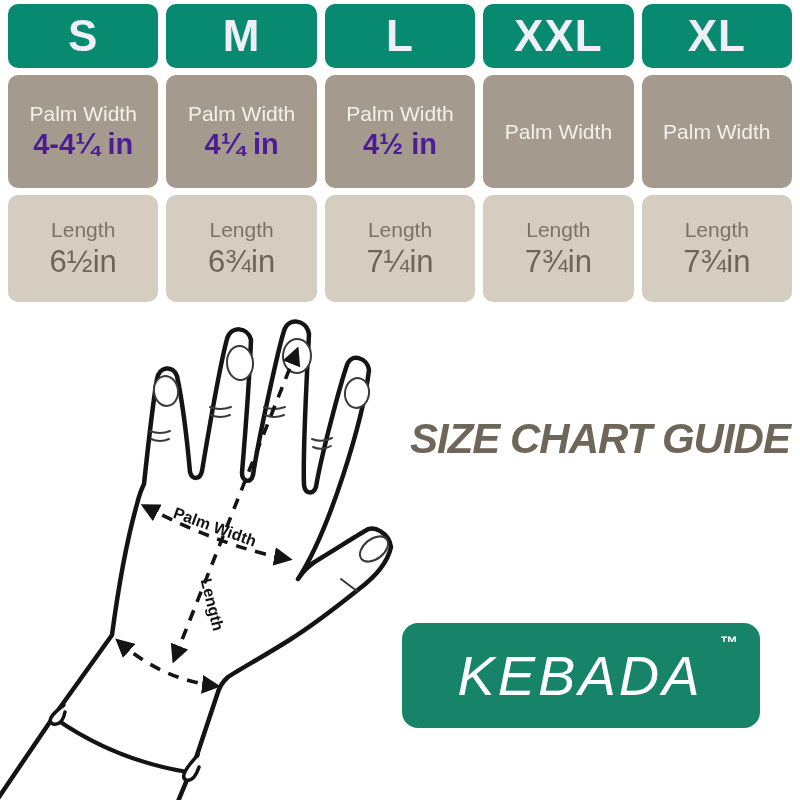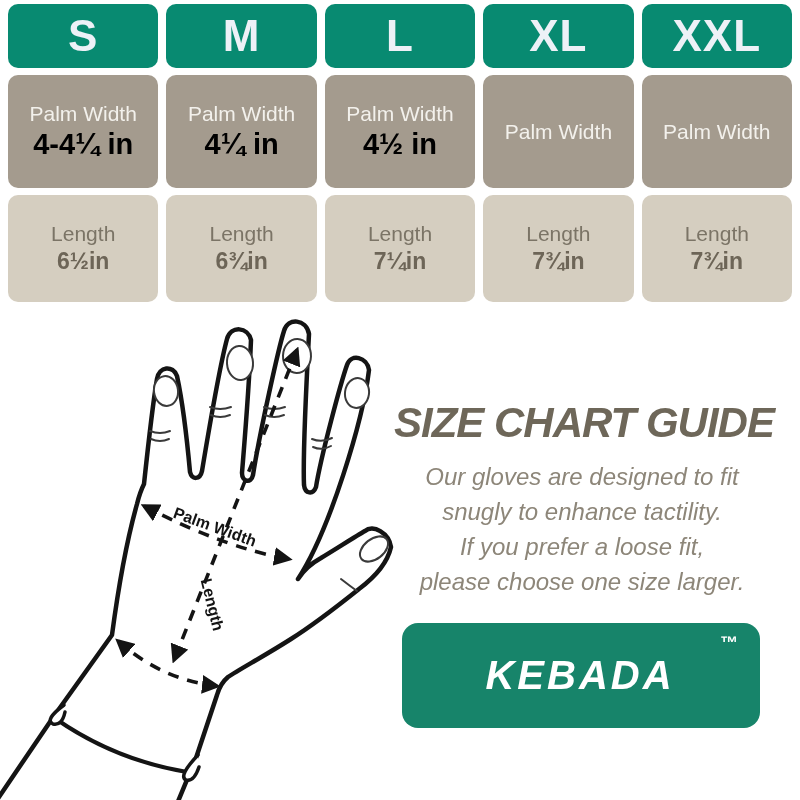--- a/index.html
+++ b/index.html
@@ -20,72 +20,72 @@
     background:#088a71;border-radius:10px;
     display:flex;align-items:center;justify-content:center;
     color:#edf1f7;font-weight:800;font-size:44px;letter-spacing:1px;
   }
   .pcell{
     background:#a49b8e;border-radius:10px;
     display:flex;flex-direction:column;align-items:center;justify-content:center;
     gap:2px;
   }
   .pcell .lbl{color:#f3f1ec;font-size:21px;}
-  .pcell .val{color:#000000;font-size:29px;font-weight:700;text-align:right;}
+  .pcell .val{color:#4c1d95;font-size:29px;font-weight:700;text-align:right;}
   .lcell{
     background:#d5cec0;border-radius:10px;
     display:flex;flex-direction:column;align-items:center;justify-content:center;
     gap:2px;
   }
   .lcell .lbl{color:#7b7466;font-size:21px;}
-  .lcell .val{color:#6d6557;font-size:23px;font-weight:700;}
+  .lcell .val{color:#6d6557;font-size:31px;font-weight:400;}
   
   .hand-wrap{position:absolute;left:0px;top:308px;width:400px;height:492px;}
   
   .info{position:absolute;left:394px;top:399px;width:376px;text-align:center;}
   .info h1{
-    margin:0;font-size:42px;line-height:48px;font-weight:800;font-style:italic;
+    margin:16px;font-size:42px;line-height:48px;font-weight:800;font-style:italic;
     color:#6e6759;letter-spacing:-1px;white-space:nowrap;
   }
   .info .para{margin-top:12px;}
   .info .para div{
     font-style:italic;font-size:24px;line-height:35px;color:#8d8679;
   }
   .logo{
     position:absolute;left:402px;top:623px;width:358px;height:105px;
     background:#17846a;border-radius:16px;
   }
   .logo .brand{
     position:absolute;left:0;right:26px;top:0;bottom:0;
     display:flex;align-items:center;justify-content:center;
-    color:#ffffff;font-weight:700;font-style:italic;font-size:40px;letter-spacing:3px;padding-left:24px;
+    color:#ffffff;font-weight:400;font-style:italic;font-size:56px;letter-spacing:3px;padding-left:24px;
   }
   .logo .tm{
     position:absolute;right:22px;top:10px;
     color:#ffffff;font-weight:700;font-size:18px;
   }
 </style>
 </head>
 <body>
 
 <div class="size-table">
   <div class="hcell">
       <span>S</span>
     </div>
   <div class="hcell">
       <span>M</span>
     </div>
   <div class="hcell">
       <span>L</span>
     </div>
   <div class="hcell">
+      <span>XXL</span>
+    </div>
+  <div class="hcell">
       <span>XL</span>
-    </div>
-  <div class="hcell">
-      <span>XXL</span>
     </div>
 
   <div class="pcell">
     <div class="lbl">Palm Width</div>
     <div class="val">4-4¼ in</div>
   </div>
   <div class="pcell">
     <div class="lbl">Palm Width</div>
     <div class="val">4¼ in</div>
   </div>
@@ -188,24 +188,18 @@
   <path fill="none" stroke="#141414" stroke-width="3.6" stroke-dasharray="11 9" marker-start="url(#ah)" marker-end="url(#ah)" d="M 144 198 Q 225 240 289 251"></path>
   <path fill="none" stroke="#141414" stroke-width="3.6" stroke-dasharray="11 9" marker-start="url(#ah)" marker-end="url(#ah)" d="M 118 333 Q 162 372 217 378"></path>
 
   <text x="213" y="224" transform="rotate(20 213 224)" text-anchor="middle" font-family="Liberation Sans, sans-serif" font-size="16" font-weight="700" fill="#141414">Palm Width</text>
   <text x="207" y="298" transform="rotate(76 207 298)" text-anchor="middle" font-family="Liberation Sans, sans-serif" font-size="16" font-weight="700" fill="#141414">Length</text>
 </svg>
 </div>
 
 <div class="info">
   <h1>SIZE CHART GUIDE</h1>
-  <div class="para">
-    <div>Our gloves are designed to fit</div>
-    <div>snugly to enhance tactility.</div>
-    <div>If you prefer a loose fit,</div>
-    <div>please choose one size larger.</div>
-  </div>
 </div>
 
 <div class="logo">
   <div class="brand">KEBADA</div>
   <div class="tm">™</div>
 </div>
 
 </body></html>

